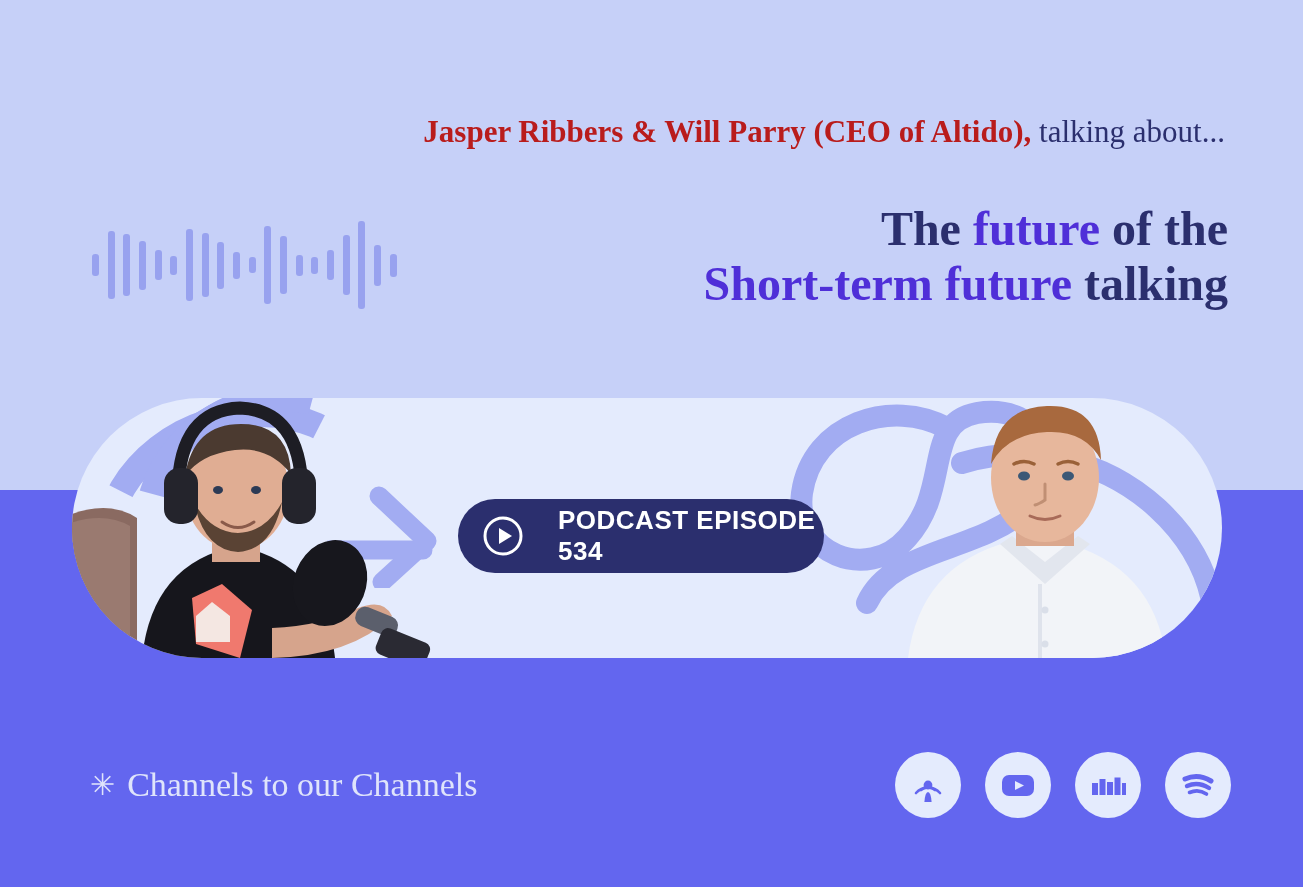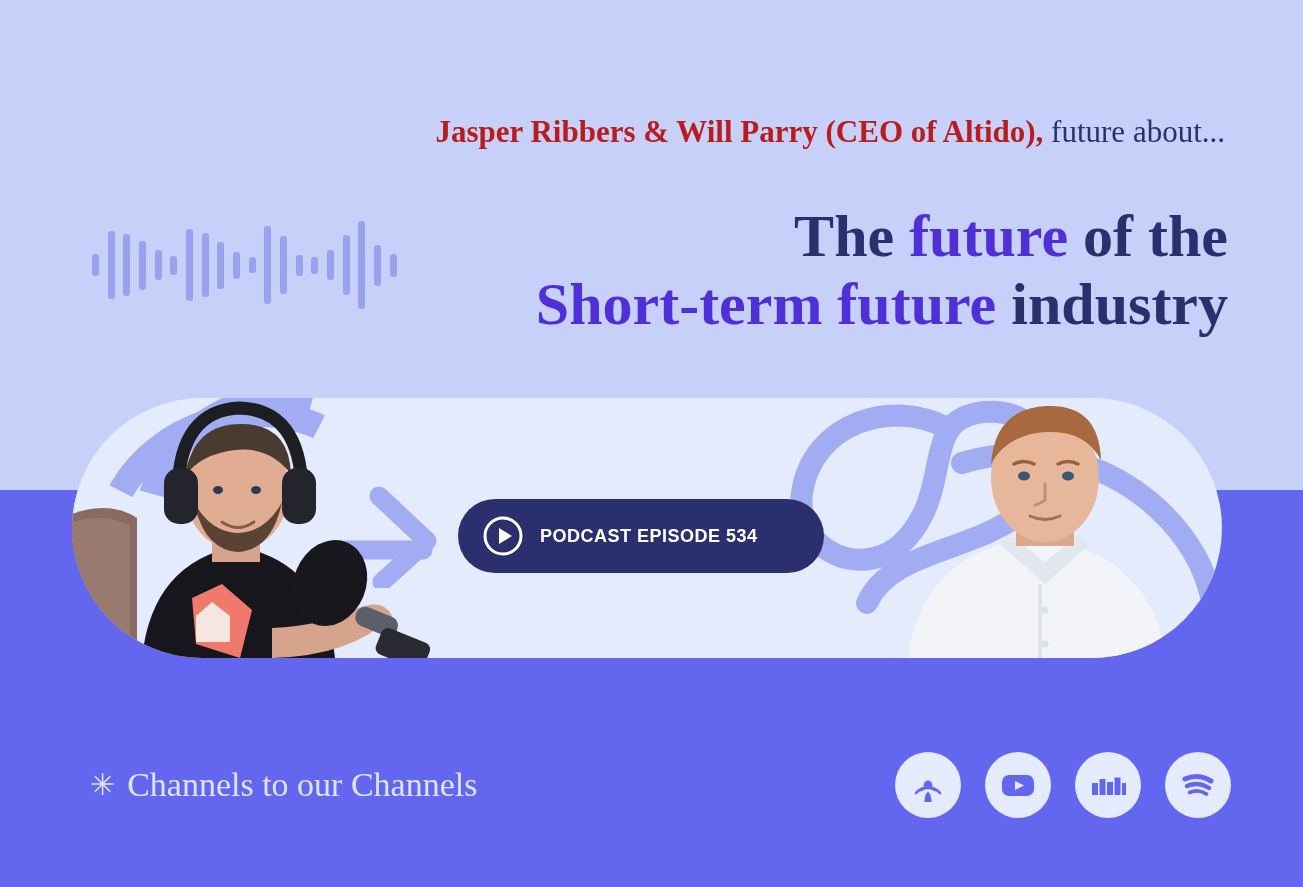--- a/index.html
+++ b/index.html
@@ -52,21 +52,21 @@
     font-weight: 700;
   }
 
   
   .title {
     position: absolute;
     left: 0; top: 202px;
     width: 1228px;
     text-align: right;
     font-family: "Liberation Serif", serif;
-    font-size: 60px;
+    font-size: 48px;
     font-weight: 700;
     line-height: 1.14;
     color: #2b2f6e;
     white-space: nowrap;
   }
   .title .accent { color: #4f2fd8; }
 
   
   .waveform {
     position: absolute;
@@ -151,24 +151,24 @@
     align-items: center;
     padding-left: 24px;
     box-sizing: border-box;
     cursor: pointer;
   }
   .play-icon {
     width: 42px; height: 42px;
     flex: 0 0 auto;
   }
   .episode-label {
-    margin-left: 16px;
+    margin-left: 34px;
     color: #ffffff;
     font-family: "Liberation Sans", sans-serif;
-    font-size: 18px;
+    font-size: 26px;
     font-weight: 700;
     letter-spacing: 0.5px;
   }
 
   
   .subscribe-text {
     position: absolute;
     left: 90px; top: 766px;
     font-family: "Liberation Serif", serif;
     font-size: 34px;
@@ -204,26 +204,26 @@
 </style>
 </head>
 <body>
 
 <div id="poster">
 
   <div class="band-top"></div>
   <div class="band-bottom"></div>
 
   <div class="headline">
-    <span class="names">Jasper Ribbers &amp; Will Parry (CEO of Altido),</span><span> future about...</span>
+    <span class="names">Jasper Ribbers &amp; Will Parry (CEO of Altido),</span><span> talking about...</span>
   </div>
 
   <div class="title">
     <div><span>The </span><span class="accent">future</span><span> of the</span></div>
-    <div><span class="accent">Short-term future</span><span> industry</span></div>
+    <div><span class="accent">Short-term future</span><span> talking</span></div>
   </div>
 
   <div class="waveform" id="waveform">
       <div class="wave-bar" style="height: 22px;"></div>
       <div class="wave-bar" style="height: 68px;"></div>
       <div class="wave-bar" style="height: 62px;"></div>
       <div class="wave-bar" style="height: 49px;"></div>
       <div class="wave-bar" style="height: 30px;"></div>
       <div class="wave-bar" style="height: 19px;"></div>
       <div class="wave-bar" style="height: 72px;"></div>

